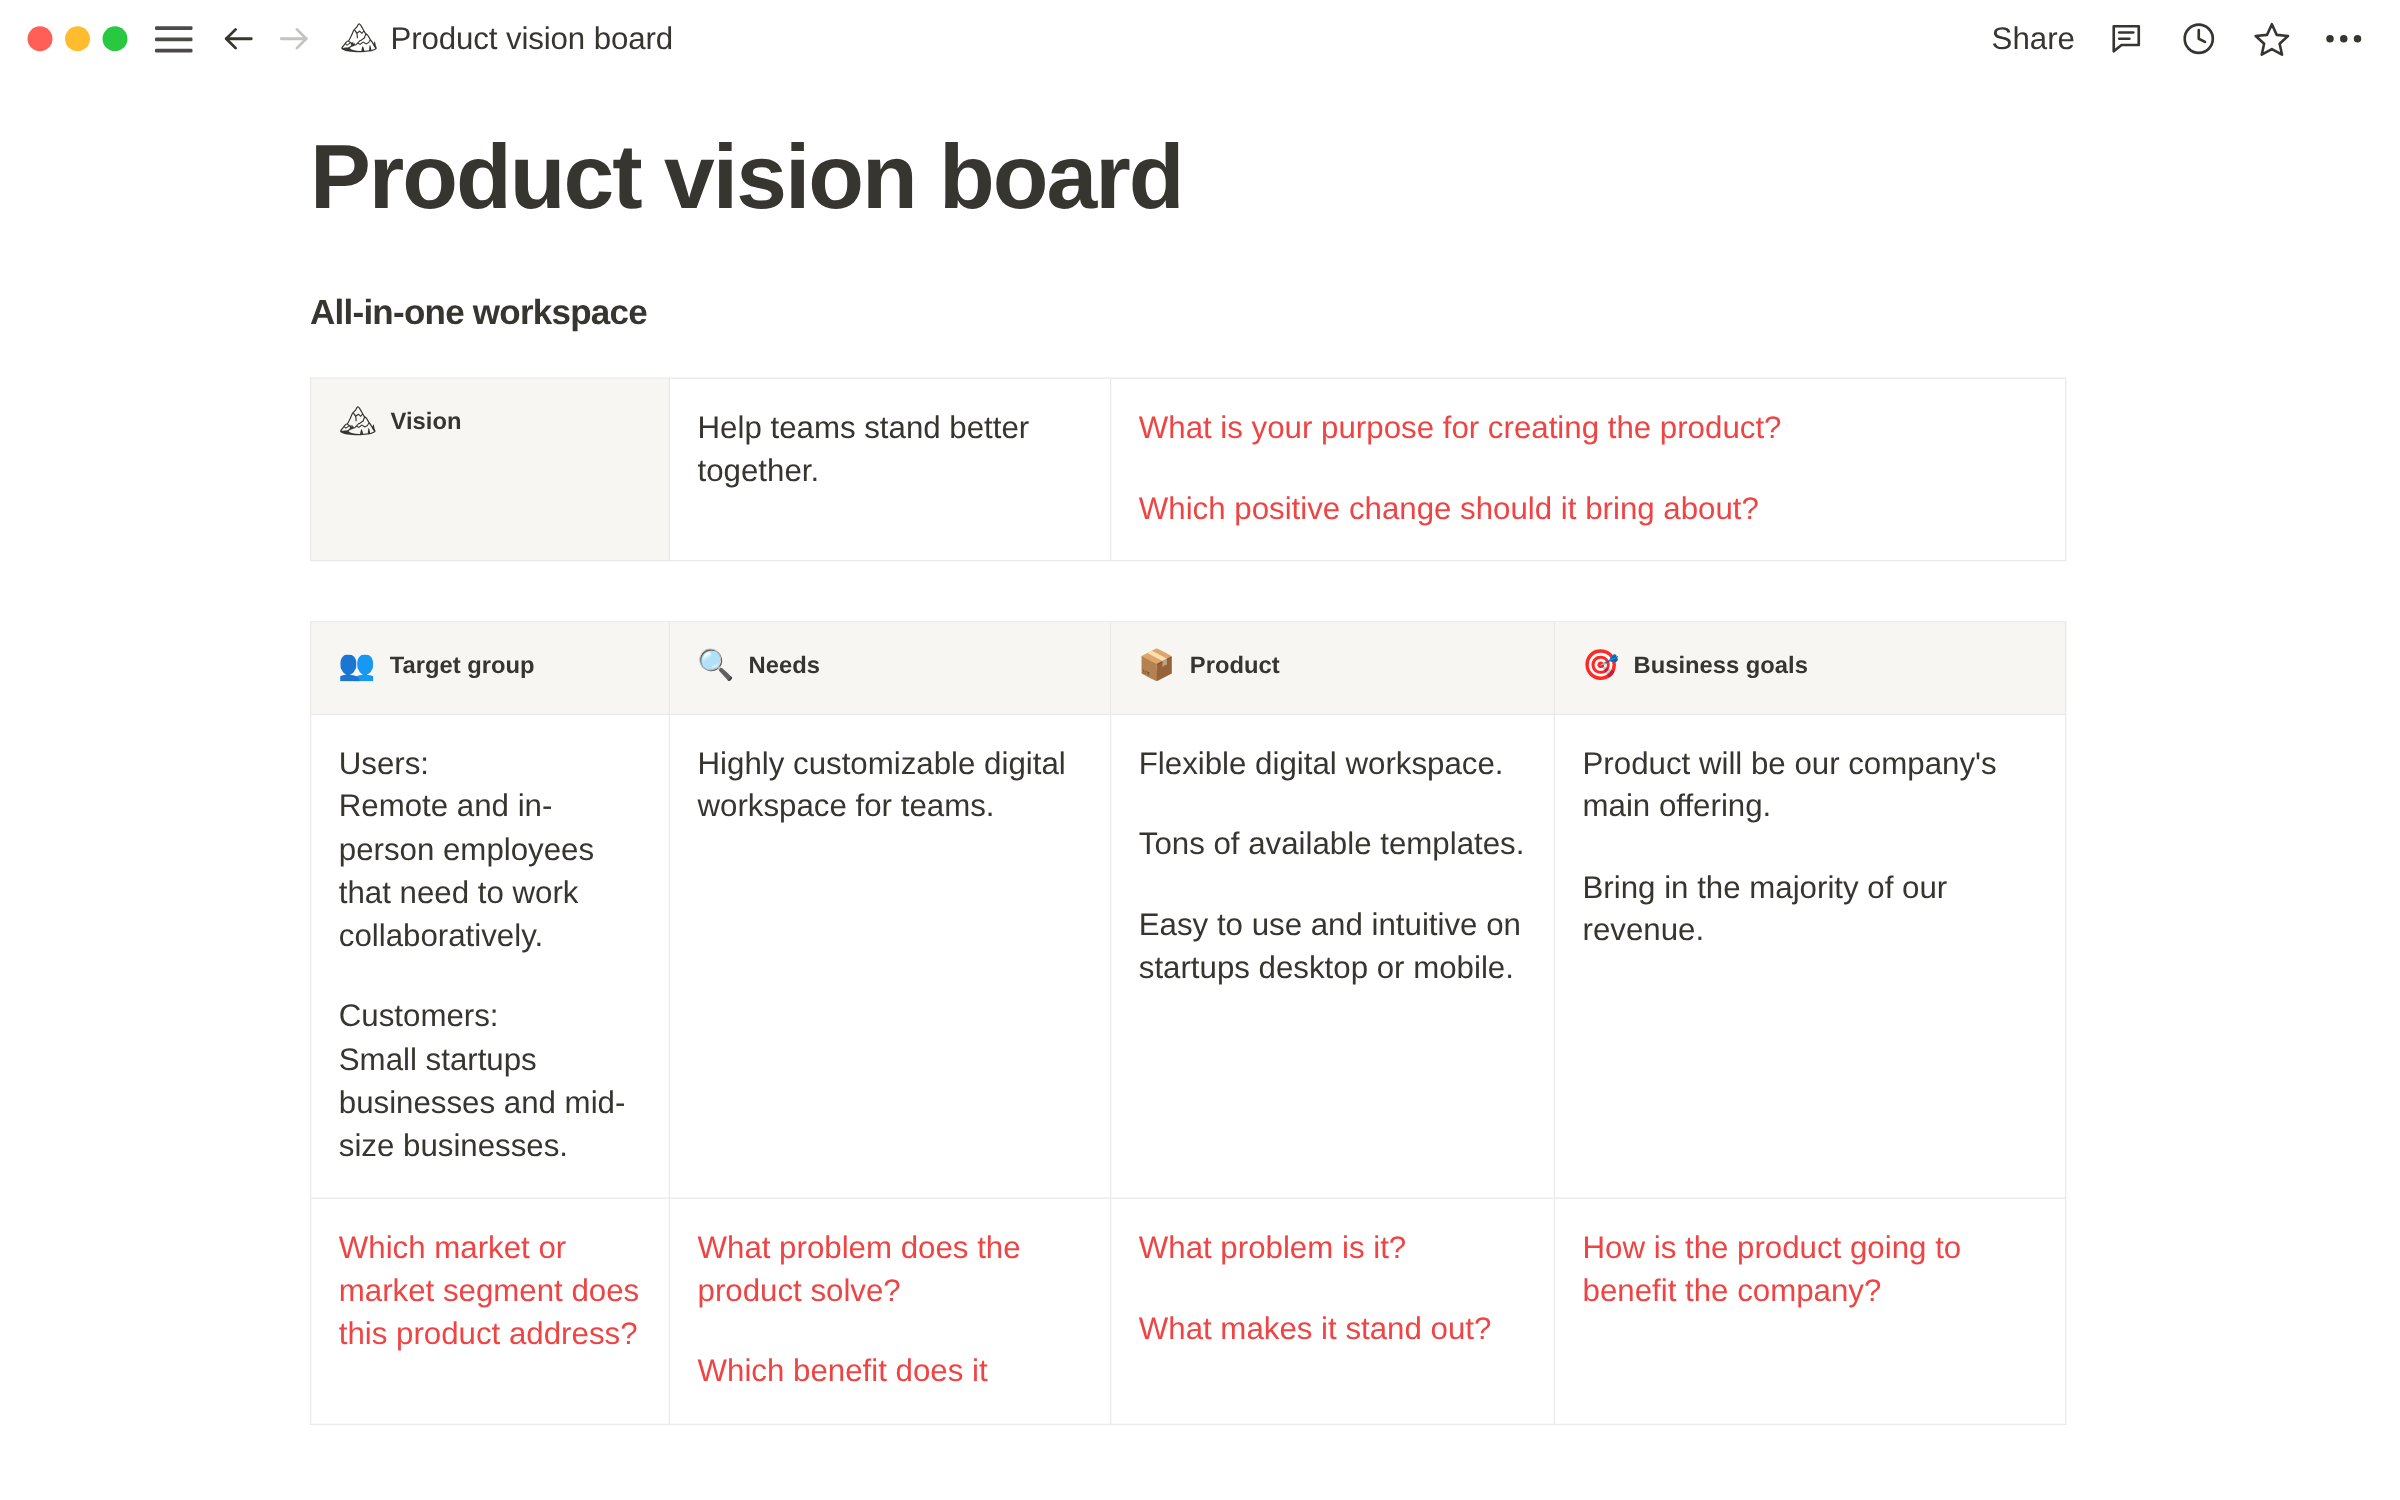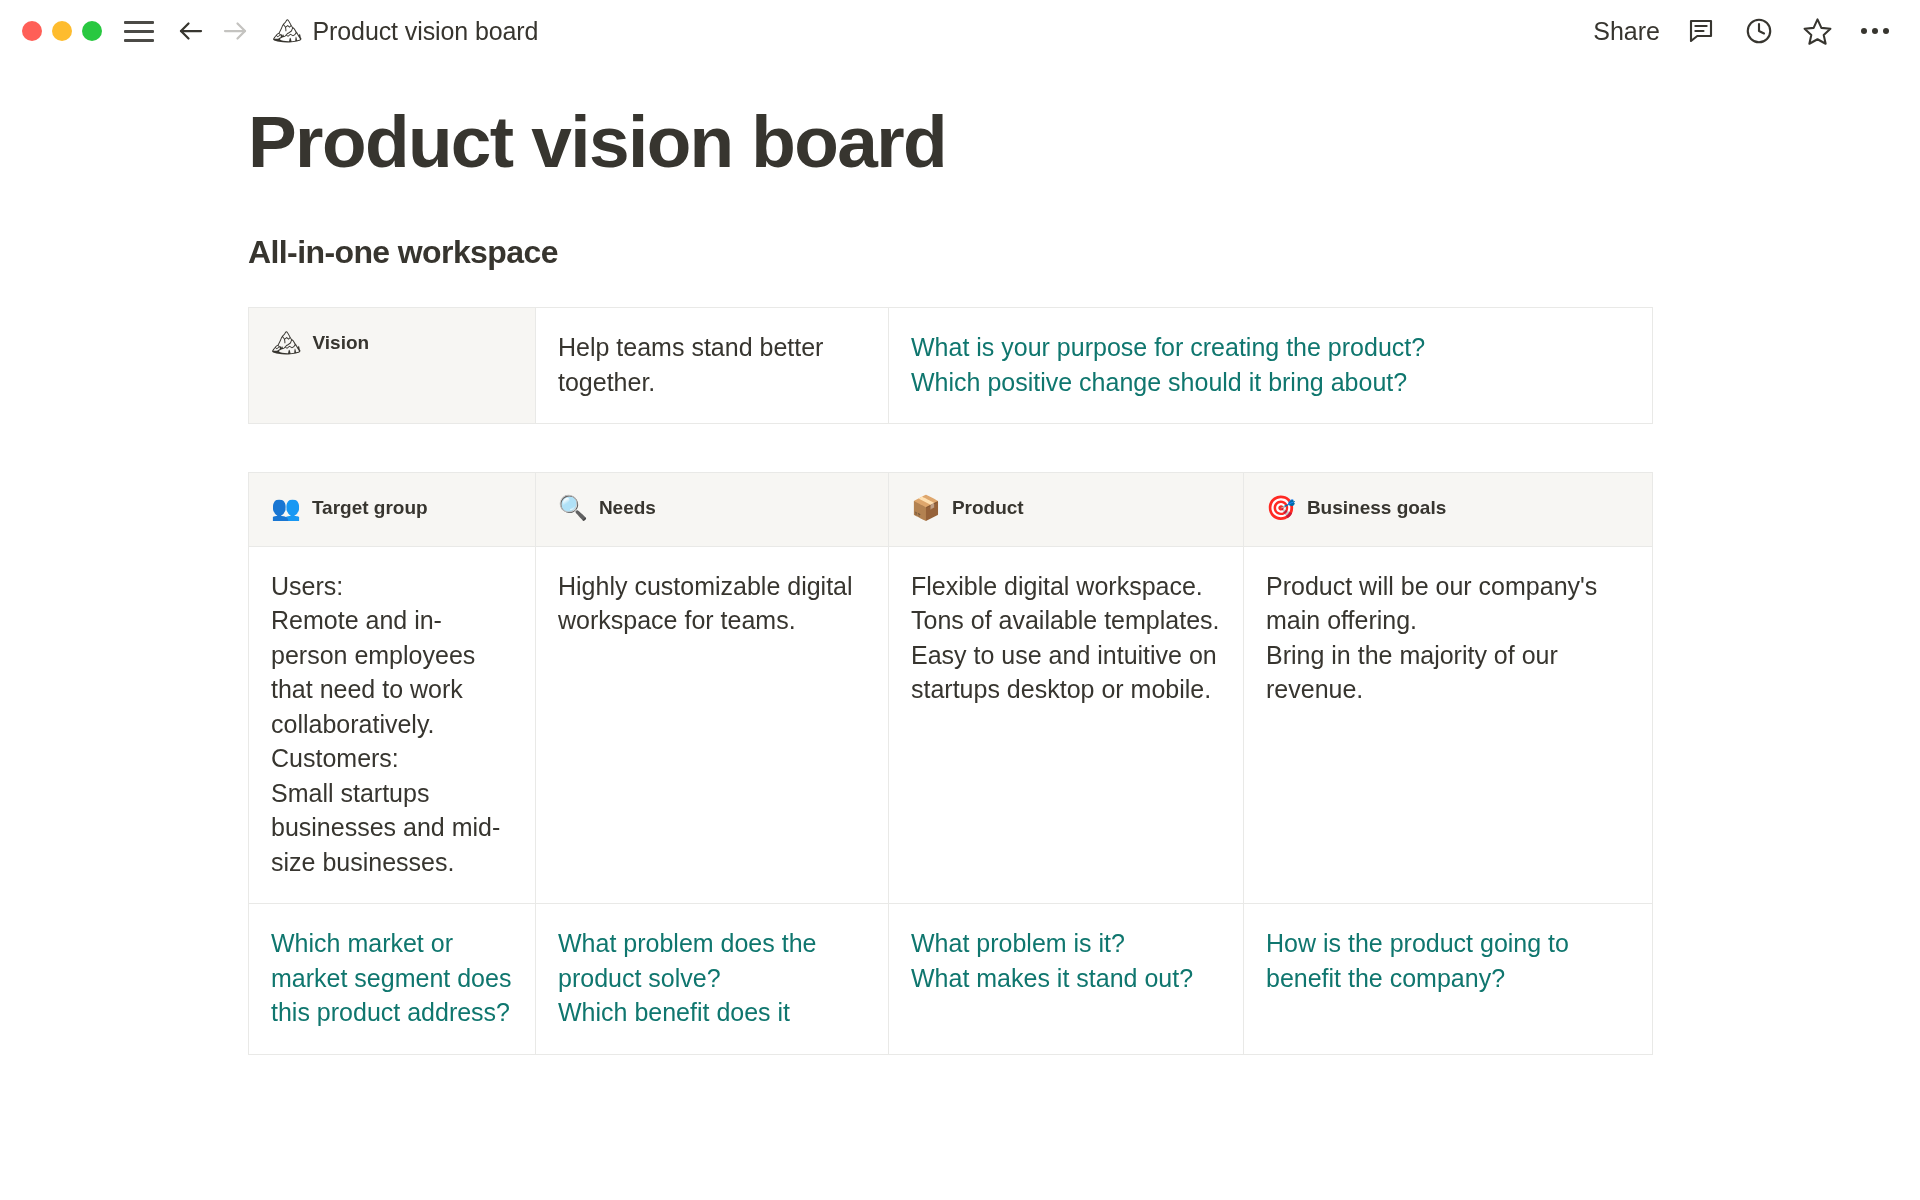--- a/index.html
+++ b/index.html
@@ -142,21 +142,21 @@
   .page-title {
     font-size: 73px;
     font-weight: bold;
     line-height: 1.1;
     color: #37352f;
     letter-spacing: -1.6px;
     margin-bottom: 52px;
   }
 
   .section-heading {
-    font-size: 32px;
+    font-size: 28px;
     font-weight: bold;
     color: #37352f;
     letter-spacing: -0.6px;
     margin-bottom: 36px;
   }
 
   
   .vision-table,
   .board-table {
     border-collapse: collapse;
@@ -193,25 +193,25 @@
     font-size: 24px;
     line-height: 1;
   }
   .hdr-label {
     font-weight: bold;
     font-size: 19px;
     color: #37352f;
   }
 
   .placeholder {
-    color: #0f766e;
+    color: #ef4444;
   }
 
   .para { margin: 0; }
-  .para + .para { }
+  .para + .para { margin-top: 30px; }
 
   .lbl-bold { font-weight: normal; }
 
   .vision-spacer { height: 48px; }
 
   .board-table { margin-top: 0; }
 </style>
 </head>
 <body>
 

